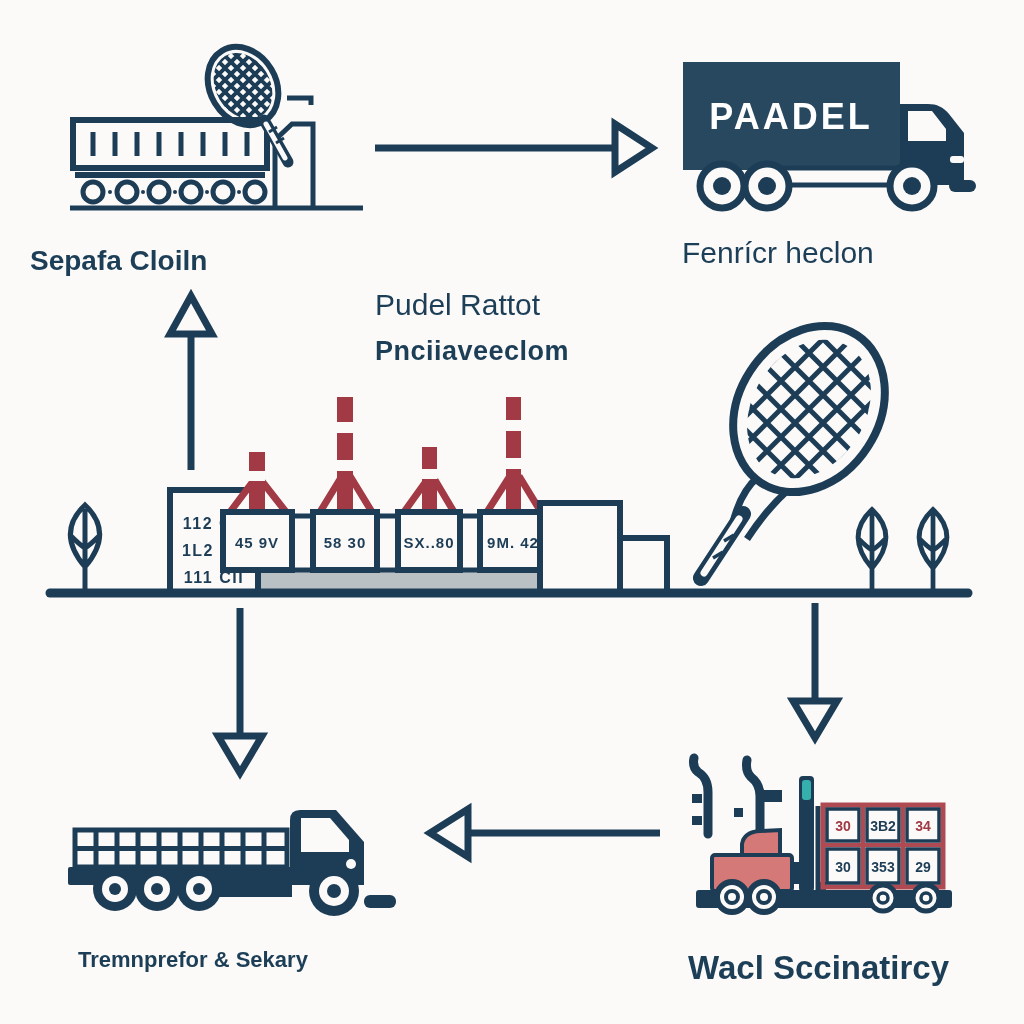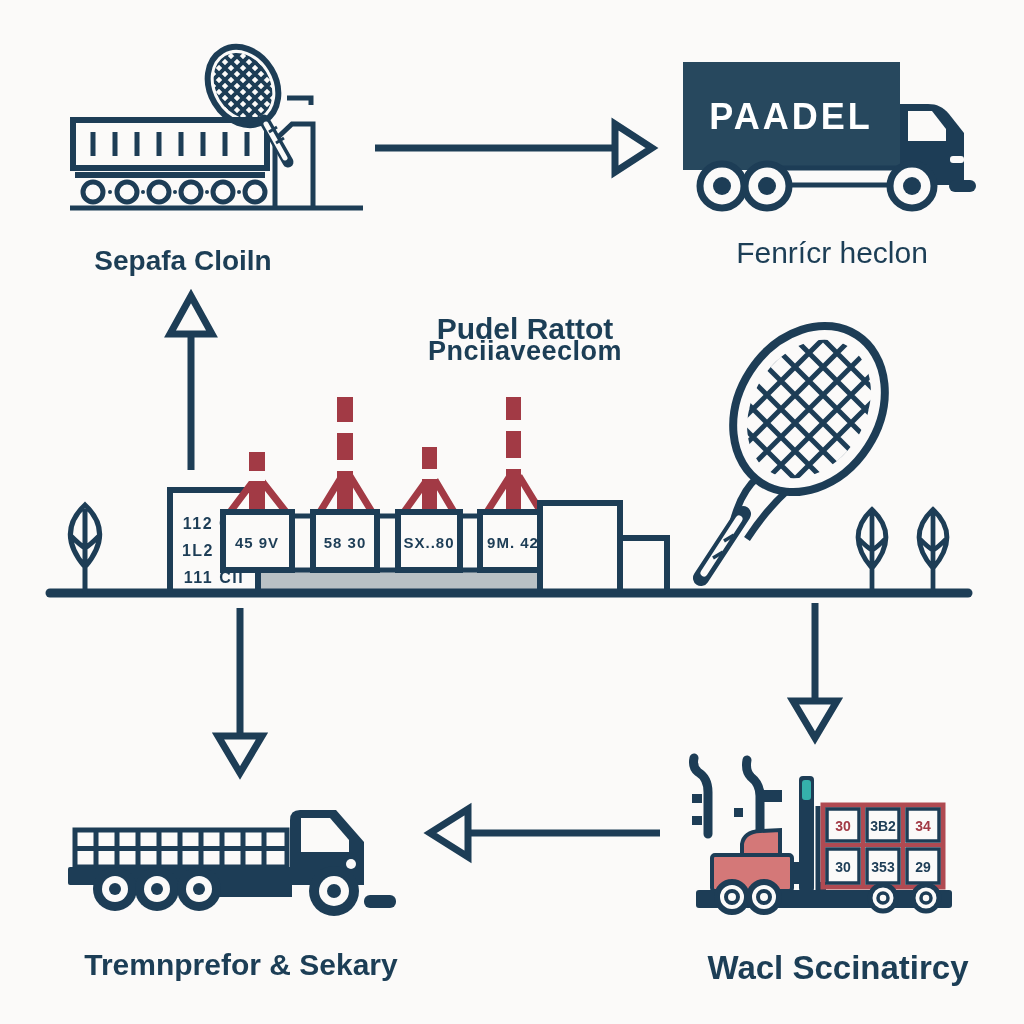--- a/index.html
+++ b/index.html
@@ -4,21 +4,21 @@
 <style>
   :root{
     --ink:#1d3d56; --truck-fill:#27485e; --chimney:#a23a45; --forklift-body:#d47878;
     --crate-frame:#b04a52; --platform:#b9c1c5; --teal:#35b0ac; --background:#fbfaf9;
     --label-text:#1c3e56;
   }
   html,body{margin:0;padding:0;background:#fff;}
   #stage{position:relative;width:1024px;height:1024px;background:var(--background);
          overflow:hidden;font-family:"Liberation Sans",sans-serif;}
   #stage svg{position:absolute;overflow:visible;}
-  .lbl{position:absolute;text-align:center;color:var(--label-text);
+  .lbl{position:absolute;text-align:left;color:var(--label-text);
        font-family:"Liberation Sans",sans-serif;line-height:1.1;}
   
   .iS{stroke:var(--ink);fill:none;}
   .iF{fill:var(--ink);}
   .bF{fill:var(--background);}
   .bS{stroke:var(--background);fill:none;}
   .box{fill:var(--background);stroke:var(--ink);}
   .chS{stroke:var(--chimney);fill:none;}
   .chF{fill:var(--chimney);}
   .crS{stroke:var(--crate-frame);fill:none;}
@@ -266,22 +266,22 @@
         <circle cx="215" cy="150" r="5" class="iS" stroke-width="3.5"></circle>
       <circle cx="258" cy="150" r="13" class="box" stroke-width="5"></circle>
         <circle cx="258" cy="150" r="5" class="iS" stroke-width="3.5"></circle>
     </g>
   </svg>
 
   <div class="lbl" style="left:30px;top:246px;width:306px;font-size:28px;font-weight:600">Sepafa Cloiln</div>
 
   <div class="lbl" style="left:682px;top:236px;width:300px;font-size:30px;font-weight:400">Fenrícr heclon</div>
 
-  <div class="lbl" style="left:375px;top:312px;width:300px;font-size:30px;font-weight:700">Pudel Rattot</div>
+  <div class="lbl" style="left:375px;top:288px;width:300px;font-size:30px;font-weight:400">Pudel Rattot</div>
 
   <div class="lbl" style="left:375px;top:337px;width:300px;font-size:27px;font-weight:700;letter-spacing:0.5px">Pnciiaveeclom</div>
 
 
-  <div class="lbl" style="left:78px;top:948px;width:326px;font-size:30px;font-weight:600">Tremnprefor &amp; Sekary</div>
+  <div class="lbl" style="left:78px;top:948px;width:326px;font-size:22px;font-weight:600">Tremnprefor &amp; Sekary</div>
 
   <div class="lbl" style="left:688px;top:950px;width:300px;font-size:33px;font-weight:600">Wacl Sccinatircy</div>
 
 </div>
 
 </body></html>

